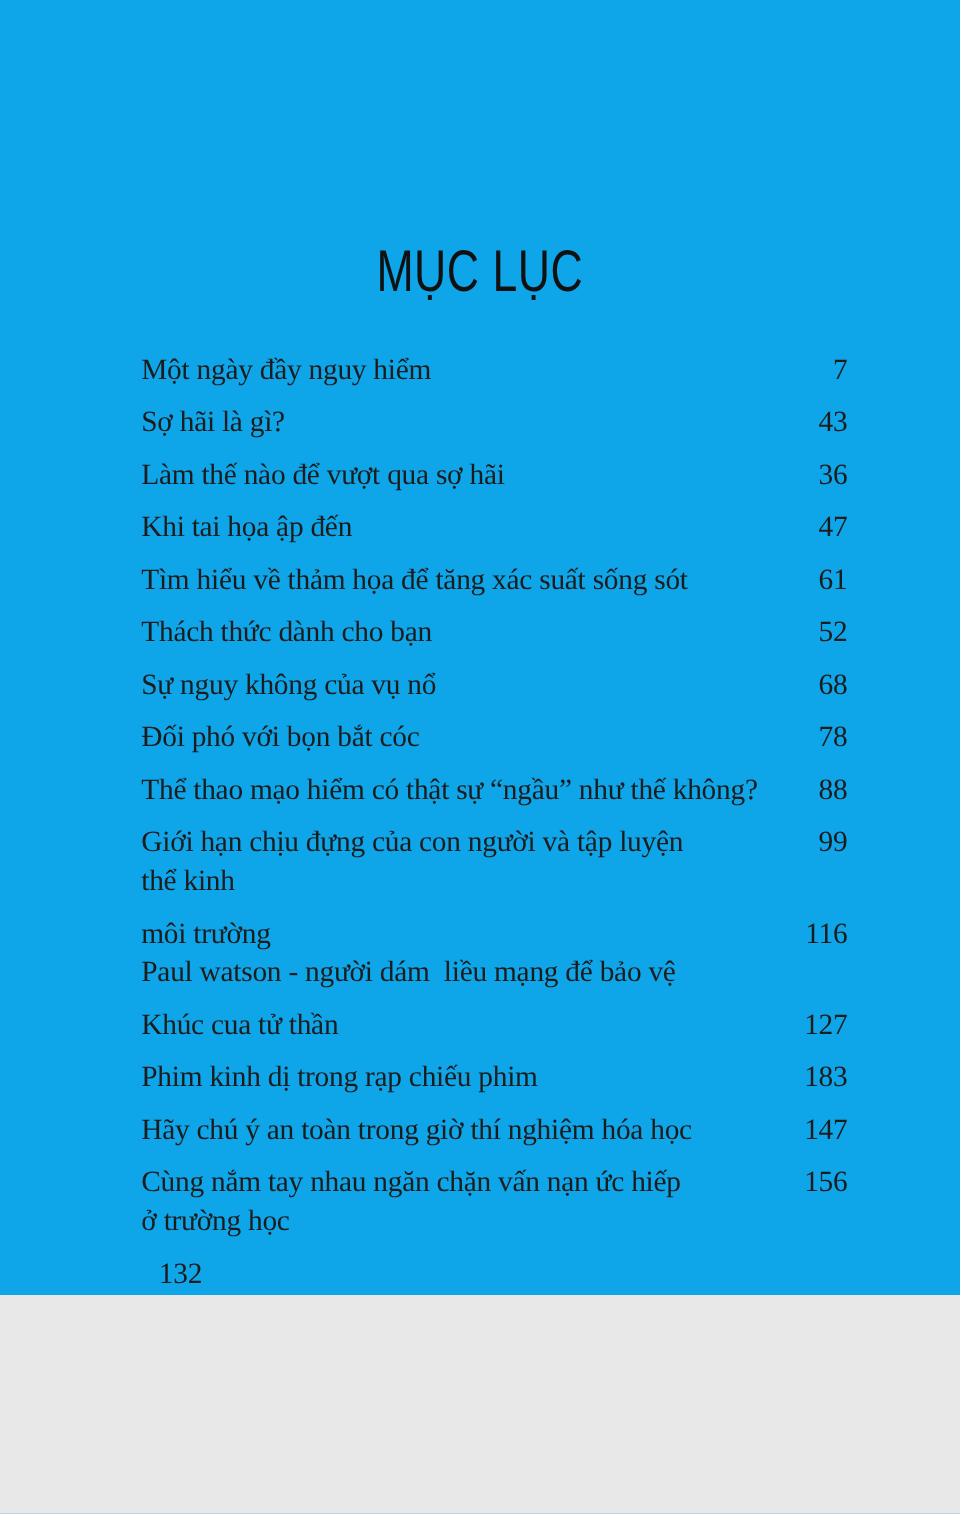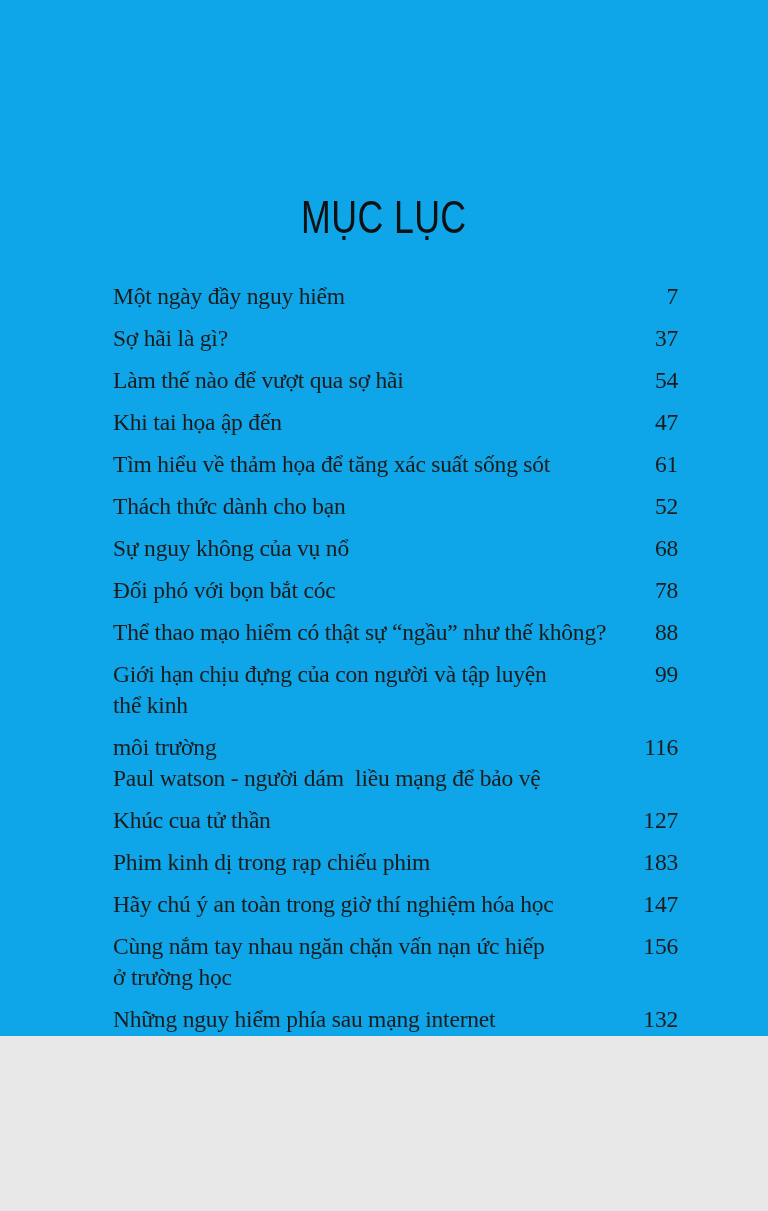--- a/index.html
+++ b/index.html
@@ -83,28 +83,28 @@
     <span class="toc-label">
           <span class="line">Một ngày đầy nguy hiểm</span>
         </span>
     <span class="toc-page">7</span>
   </div>
 
   <div class="toc-row">
     <span class="toc-label">
           <span class="line">Sợ hãi là gì?</span>
         </span>
-    <span class="toc-page">37</span>
+    <span class="toc-page">43</span>
   </div>
 
   <div class="toc-row">
     <span class="toc-label">
           <span class="line">Làm thế nào để vượt qua sợ hãi</span>
         </span>
-    <span class="toc-page">54</span>
+    <span class="toc-page">36</span>
   </div>
 
   <div class="toc-row">
     <span class="toc-label">
           <span class="line">Khi tai họa ập đến</span>
         </span>
     <span class="toc-page">47</span>
   </div>
 
   <div class="toc-row">
@@ -181,19 +181,16 @@
 
   <div class="toc-row">
     <span class="toc-label">
           <span class="line">Cùng nắm tay nhau ngăn chặn vấn nạn ức hiếp</span>
           <span class="line">ở trường học</span>
         </span>
     <span class="toc-page">156</span>
   </div>
 
   <div class="toc-row">
-    <span class="toc-label">
-          <span class="line">Những nguy hiểm phía sau mạng internet</span>
-        </span>
     <span class="toc-page">132</span>
   </div>
 </div>
 </div>
 
 </body></html>

